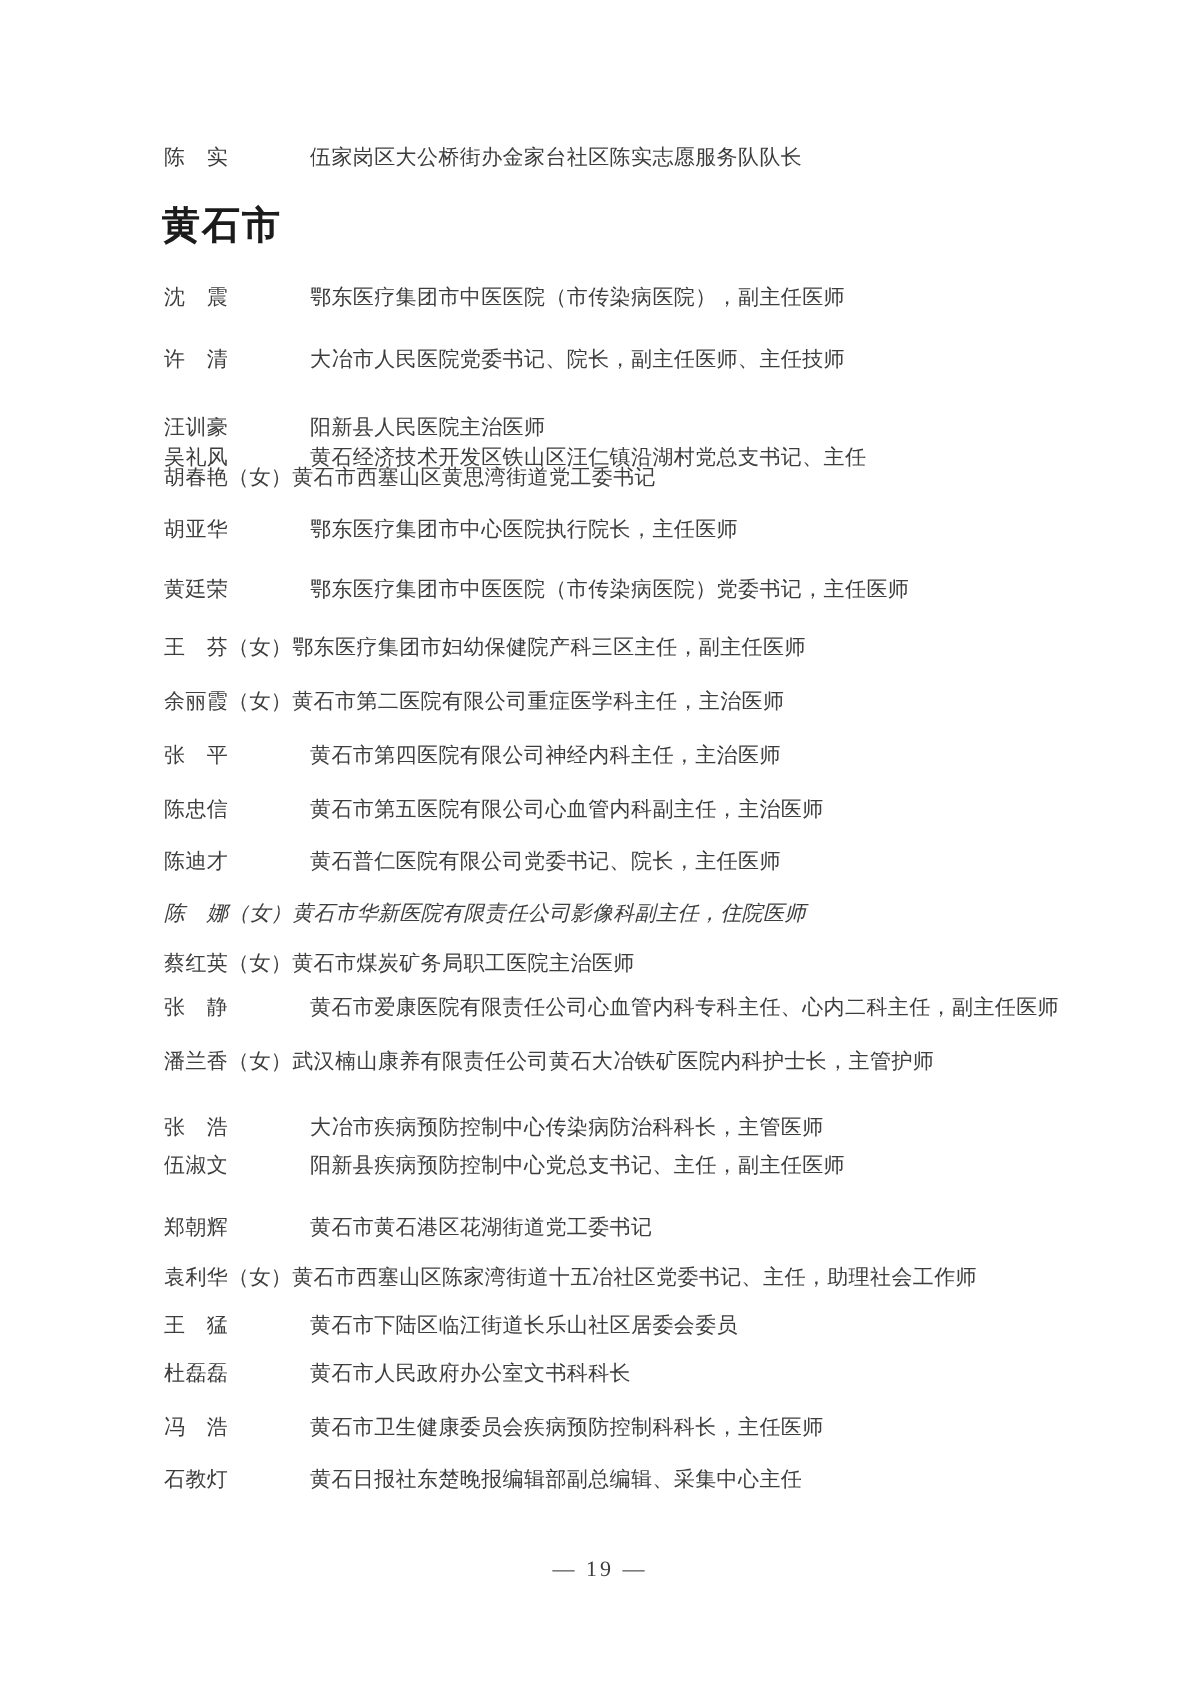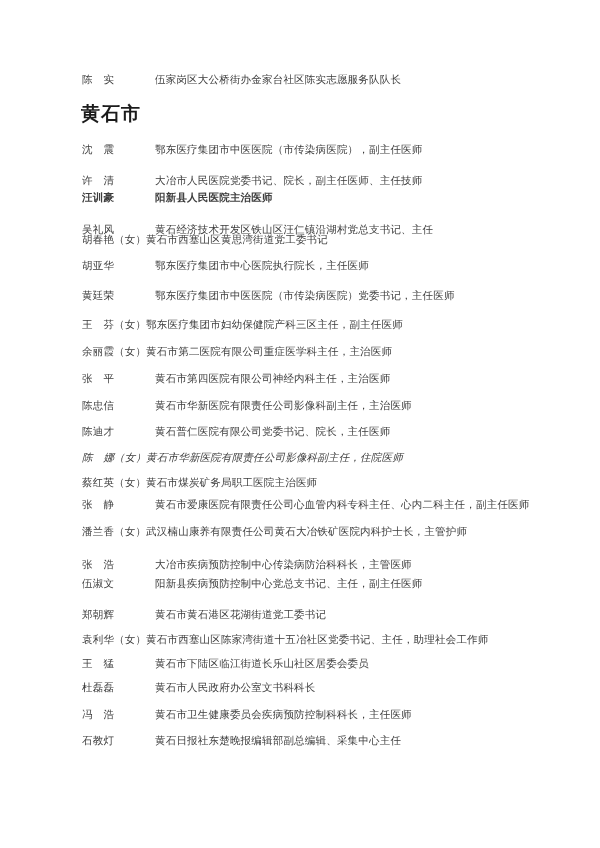--- a/index.html
+++ b/index.html
@@ -62,37 +62,38 @@
   }
 </style>
 </head>
 <body>
 
 <div class="page" style="color: rgb(61, 61, 61);">
   <div id="roster-list">
       <div class="row" style="top: 73px;"><span class="name">陈　实</span><span class="gender"></span><span class="title">伍家岗区大公桥街办金家台社区陈实志愿服务队队长</span></div>
       <div class="row" style="top: 143px;"><span class="name">沈　震</span><span class="gender"></span><span class="title">鄂东医疗集团市中医医院（市传染病医院），副主任医师</span></div>
       <div class="row" style="top: 174px;"><span class="name">许　清</span><span class="gender"></span><span class="title">大冶市人民医院党委书记、院长，副主任医师、主任技师</span></div>
-      <div class="row" style="top: 191px; font-weight: bold;"><span class="name">汪训豪</span><span class="gender"></span><span class="title">阳新县人民医院主治医师</span></div>
+      <div class="row" style="top: 208px;"><span class="name">汪训豪</span><span class="gender"></span><span class="title">阳新县人民医院主治医师</span></div>
       <div class="row" style="top: 209px; margin-top: 14px;"><span class="name">吴礼风</span><span class="gender"></span><span class="title">黄石经济技术开发区铁山区汪仁镇沿湖村党总支书记、主任</span></div>
       <div class="row" style="top: 233px;"><span class="name">胡春艳</span><span class="gender">（女）</span><span class="title">黄石市西塞山区黄思湾街道党工委书记</span></div>
       <div class="row" style="top: 259px;"><span class="name">胡亚华</span><span class="gender"></span><span class="title">鄂东医疗集团市中心医院执行院长，主任医师</span></div>
       <div class="row" style="top: 289px;"><span class="name">黄廷荣</span><span class="gender"></span><span class="title">鄂东医疗集团市中医医院（市传染病医院）党委书记，主任医师</span></div>
       <div class="row" style="top: 318px;"><span class="name">王　芬</span><span class="gender">（女）</span><span class="title">鄂东医疗集团市妇幼保健院产科三区主任，副主任医师</span></div>
       <div class="row" style="top: 345px;"><span class="name">余丽霞</span><span class="gender">（女）</span><span class="title">黄石市第二医院有限公司重症医学科主任，主治医师</span></div>
       <div class="row" style="top: 372px;"><span class="name">张　平</span><span class="gender"></span><span class="title">黄石市第四医院有限公司神经内科主任，主治医师</span></div>
-      <div class="row" style="top: 399px;"><span class="name">陈忠信</span><span class="gender"></span><span class="title">黄石市华新医院有限责任公司影像科副主任，主治医师</span></div>
+      <div class="row" style="top: 399px;"><span class="name">陈忠信</span><span class="gender"></span><span class="title">黄石市第五医院有限公司心血管内科副主任，主治医师</span></div>
       <div class="row" style="top: 425px;"><span class="name">陈迪才</span><span class="gender"></span><span class="title">黄石普仁医院有限公司党委书记、院长，主任医师</span></div>
       <div class="row" style="top: 451px; font-style: italic;"><span class="name">陈　娜</span><span class="gender">（女）</span><span class="title">黄石市华新医院有限责任公司影像科副主任，住院医师</span></div>
       <div class="row" style="top: 476px;"><span class="name">蔡红英</span><span class="gender">（女）</span><span class="title">黄石市煤炭矿务局职工医院主治医师</span></div>
       <div class="row" style="top: 498px;"><span class="name">张　静</span><span class="gender"></span><span class="title">黄石市爱康医院有限责任公司心血管内科专科主任、心内二科主任，副主任医师</span></div>
       <div class="row" style="top: 525px;"><span class="name">潘兰香</span><span class="gender">（女）</span><span class="title">武汉楠山康养有限责任公司黄石大冶铁矿医院内科护士长，主管护师</span></div>
       <div class="row" style="top: 558px;"><span class="name">张　浩</span><span class="gender"></span><span class="title">大冶市疾病预防控制中心传染病防治科科长，主管医师</span></div>
       <div class="row" style="top: 554px; margin-top: 23px;"><span class="name">伍淑文</span><span class="gender"></span><span class="title">阳新县疾病预防控制中心党总支书记、主任，副主任医师</span></div>
       <div class="row" style="top: 608px;"><span class="name">郑朝辉</span><span class="gender"></span><span class="title">黄石市黄石港区花湖街道党工委书记</span></div>
       <div class="row" style="top: 633px;"><span class="name">袁利华</span><span class="gender">（女）</span><span class="title">黄石市西塞山区陈家湾街道十五冶社区党委书记、主任，助理社会工作师</span></div>
       <div class="row" style="top: 657px;"><span class="name">王　猛</span><span class="gender"></span><span class="title">黄石市下陆区临江街道长乐山社区居委会委员</span></div>
       <div class="row" style="top: 681px;"><span class="name">杜磊磊</span><span class="gender"></span><span class="title">黄石市人民政府办公室文书科科长</span></div>
       <div class="row" style="top: 708px;"><span class="name">冯　浩</span><span class="gender"></span><span class="title">黄石市卫生健康委员会疾病预防控制科科长，主任医师</span></div>
       <div class="row" style="top: 734px;"><span class="name">石教灯</span><span class="gender"></span><span class="title">黄石日报社东楚晚报编辑部副总编辑、采集中心主任</span></div>
     </div>
   <div class="heading">黄石市</div>
+  <div class="footer">— 19 —</div>
 </div>
 
 </body></html>

